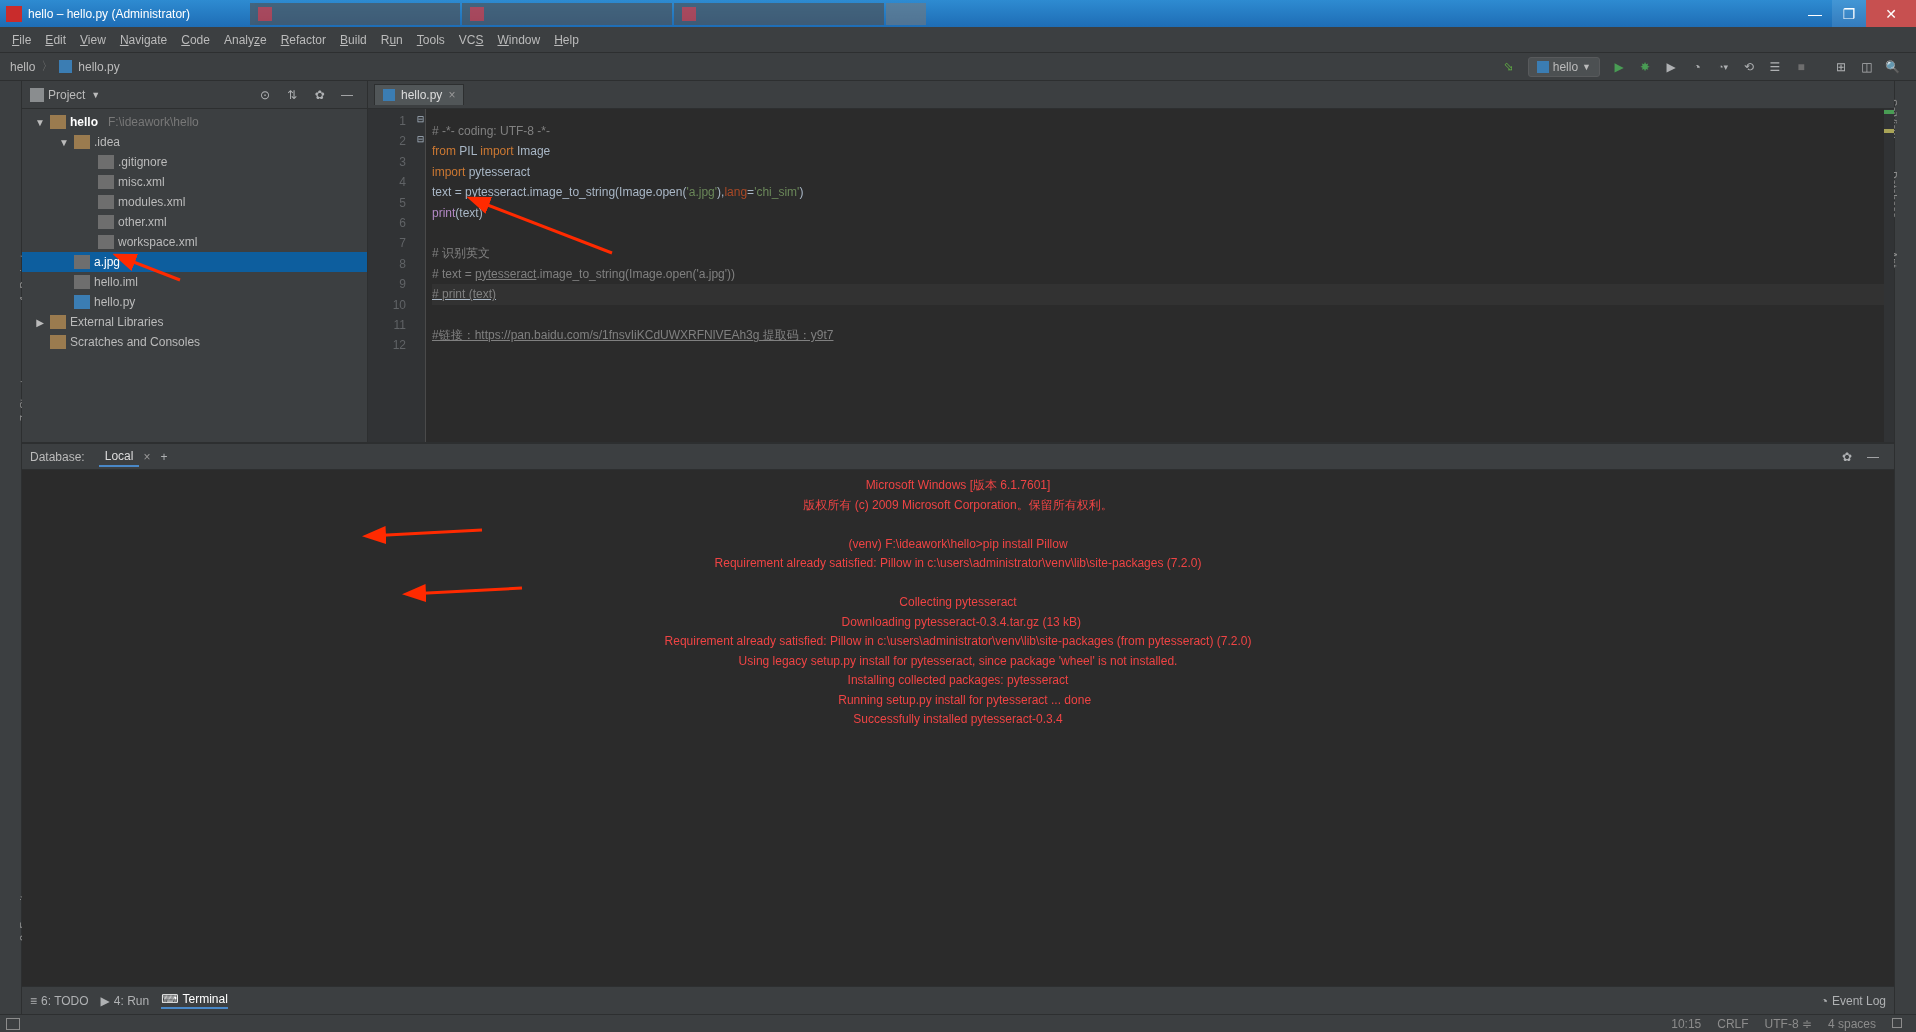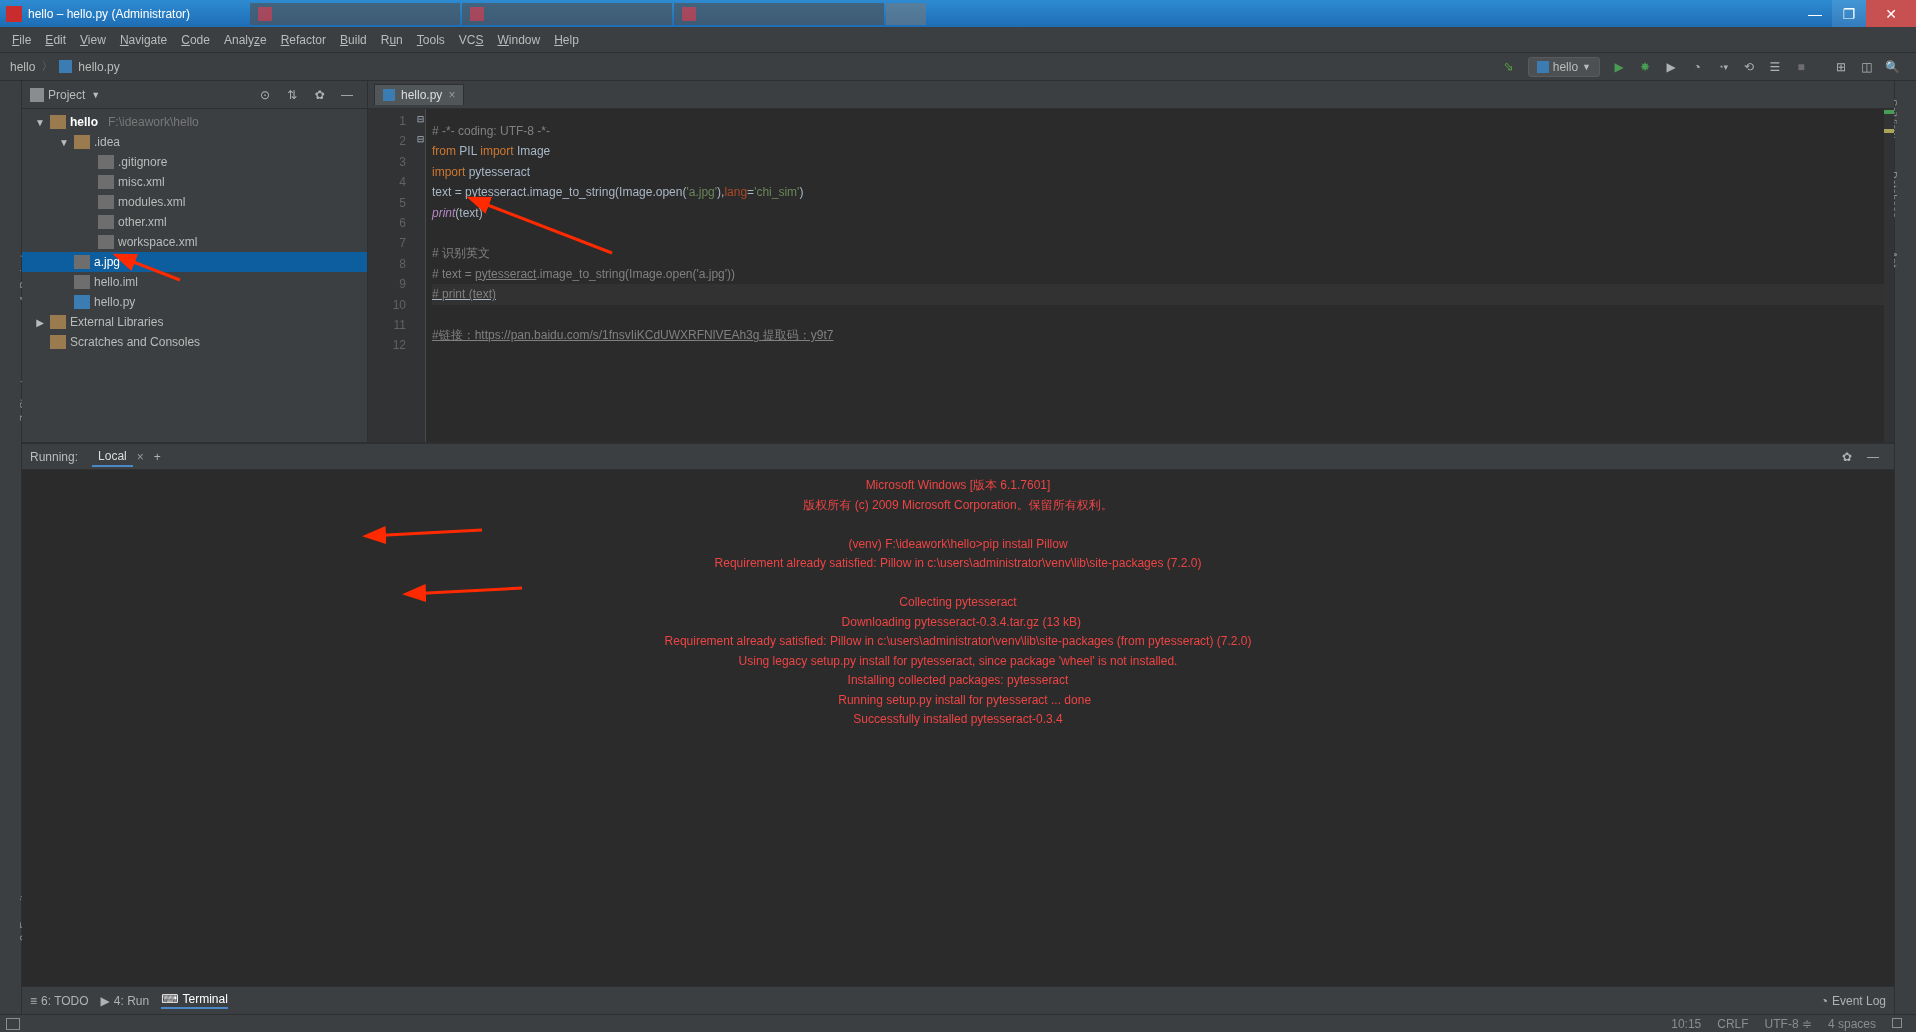--- a/index.html
+++ b/index.html
@@ -82,21 +82,21 @@
 .gutter { width:48px; background:#313335; text-align:right; padding:2px 10px 0 0; color:#606366; font-family:"Consolas",monospace; font-size:13px;}
 .gutter div { line-height:20.4px; }
 .fold-strip { width:10px; background:#313335; border-right:1px solid #4a4a4a;}
 .fold-strip .fm { color:#a9b7c6; font-size:9px; line-height:20.4px; text-align:center;}
 .code { flex:1; background:#2b2b2b; font-family:"Consolas",monospace; font-size:13px; padding:12px 6px; position:relative;}
 .code-line { line-height:20.4px; white-space:pre; color:#a9b7c6;}
 .code-line.hl { background:#323232;text-decoration:underline; }
 .kw { color:#cc7832; }
 .str { color:#6a8759; }
 .cmt { color:#808080; }
-.fn2 { color:#b389c5; font-style:italic;}
+.fn2 { color:#b389c5; }
 .cls { color:#a9b7c6; }
 .param { color:#aa4926; }
 .und { text-decoration:underline; color:#808080;}
 .mini { position:absolute; right:0; top:0; width:10px; height:100%; background:#313335;}
 .mini .mark { position:absolute; right:0; width:10px; height:4px;}
 
 
 .arrow-svg { position:absolute; pointer-events:none; }
 
 
@@ -349,21 +349,21 @@
               </marker>
             </defs>
           <line x1="160" y1="60" x2="20" y2="6" stroke="#ff2a00" stroke-width="3" marker-end="url(#ah1)"></line>
         </svg>
       </div>
     </div>
   </div>
 
   <div class="terminal-panel">
     <div class="term-header">
-      <span class="title">Running:</span>
+      <span class="title">Database:</span>
       <span class="term-tab">Local</span>
       <span class="x">×</span>
       <span class="plus">+</span>
       <div class="spacer"></div>
       <span class="tool-icon">✿</span>
       <span class="tool-icon">—</span>
     </div>
     <div class="term-body" id="termbody">
 
       <svg class="arrow-svg" style="left:340px;top:52px" width="130" height="24">

